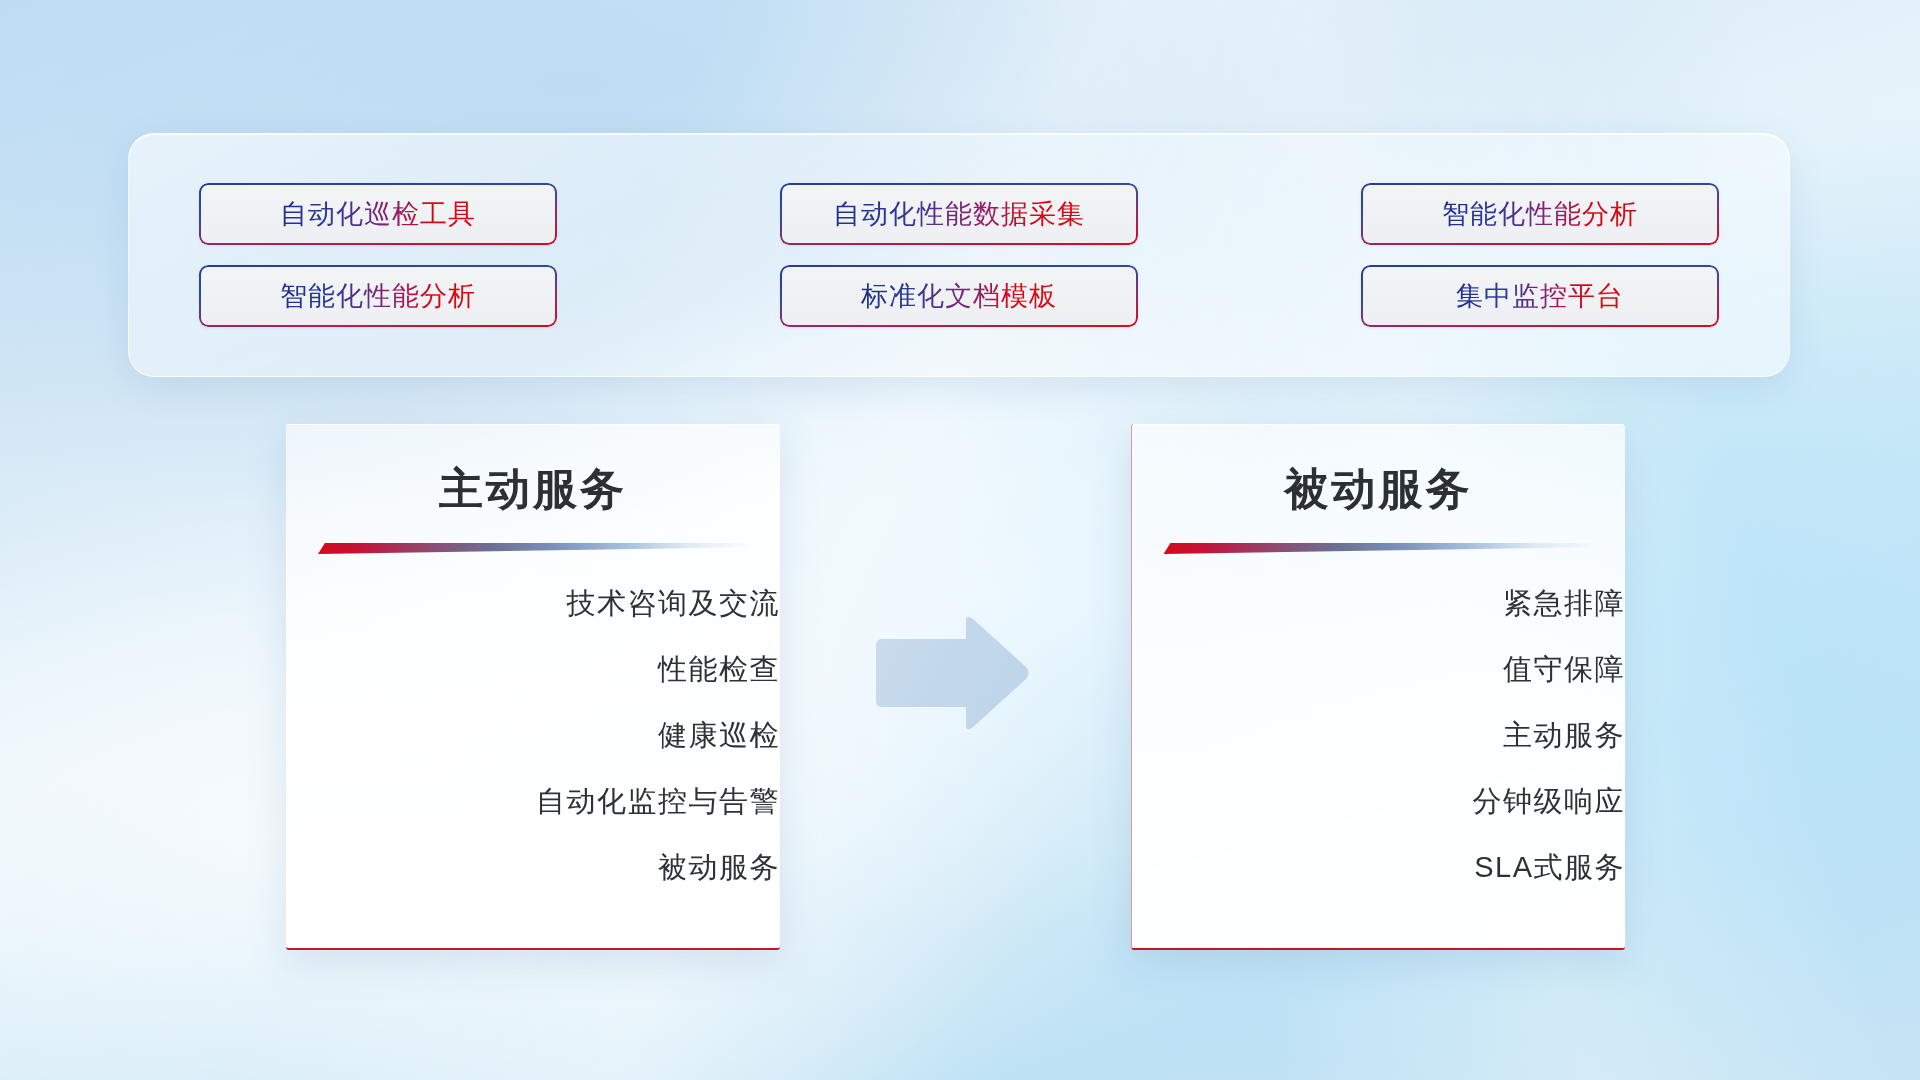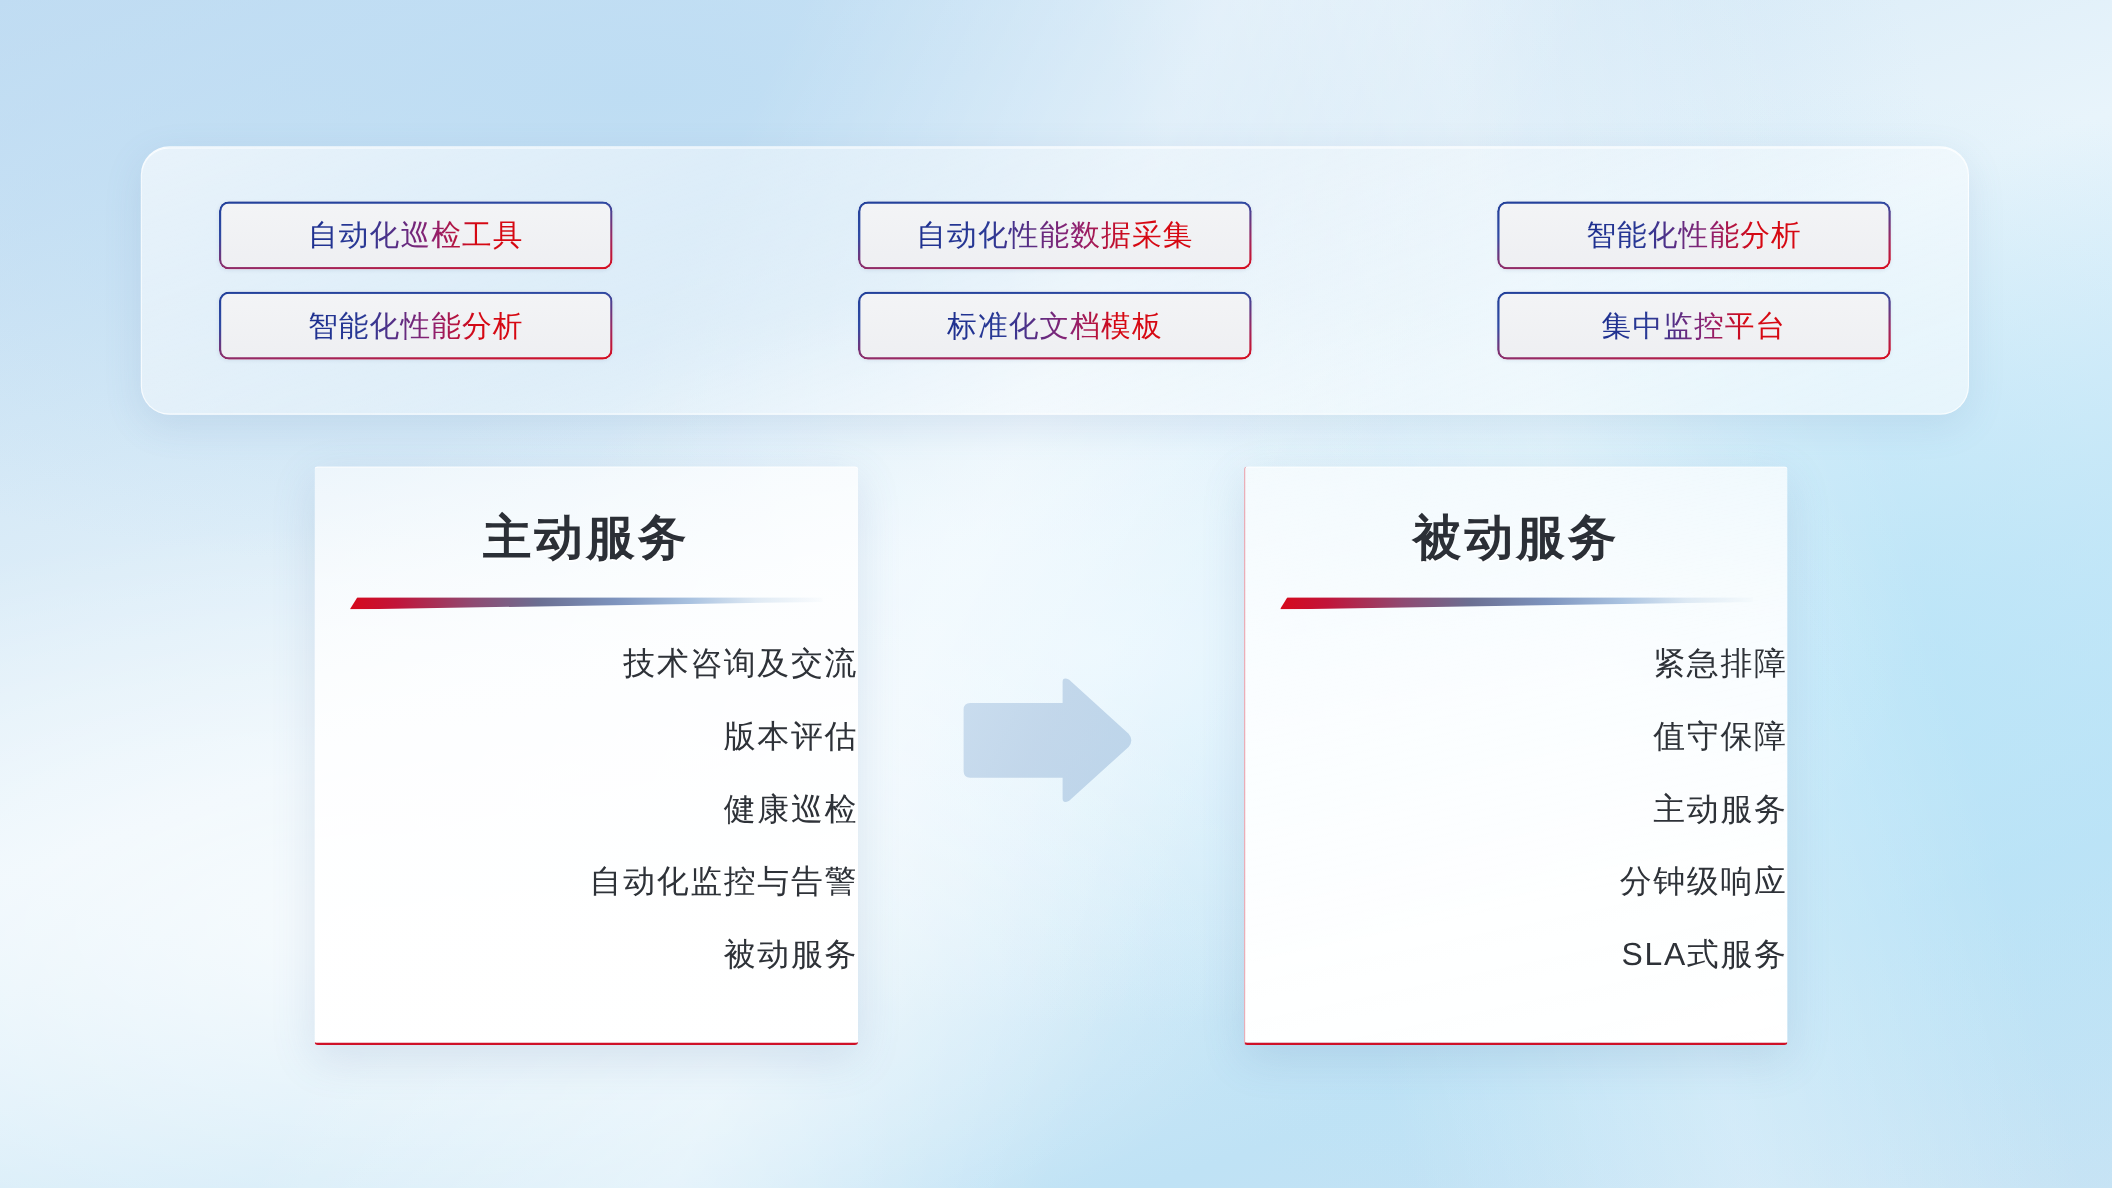--- a/index.html
+++ b/index.html
@@ -203,21 +203,21 @@
 
 </section>
 
 <section class="card" id="card-proactive">
   <h2 class="card-title">主动服务</h2>
   <div class="card-divider">
     <div class="bar"></div>
   </div>
   <div class="card-list">
     <div class="card-list-item">技术咨询及交流</div>
-    <div class="card-list-item">版本评估</div>
+    <div class="card-list-item">性能检查</div>
     <div class="card-list-item">健康巡检</div>
     <div class="card-list-item">自动化监控与告警</div>
     <div class="card-list-item">被动服务</div>
   </div>
 </section>
 
 <div id="flow-arrow">
   <svg viewBox="0 0 160 116" xmlns="http://www.w3.org/2000/svg" aria-hidden="true">
     <defs>
       <linearGradient id="arrowGrad" x1="0" y1="0" x2="1" y2="0.35">

